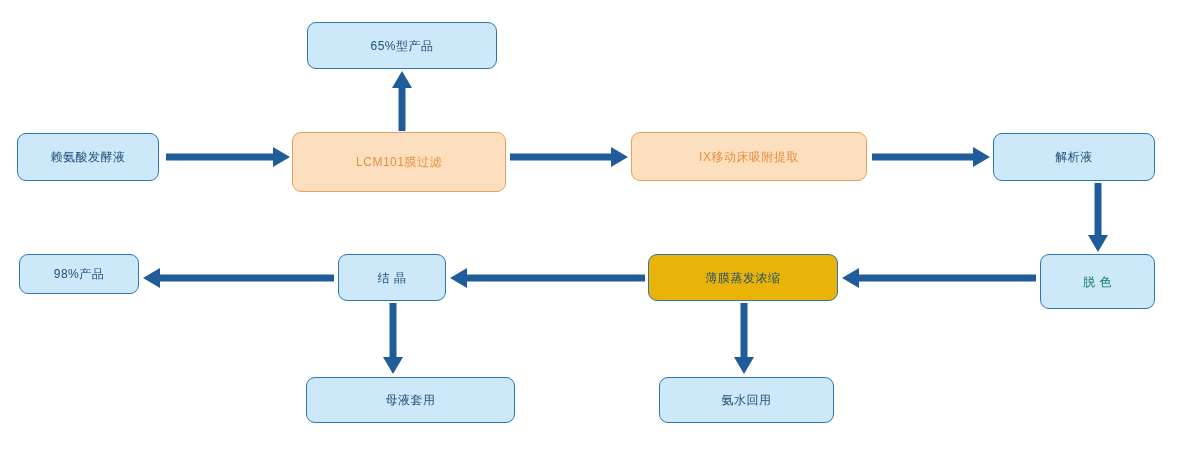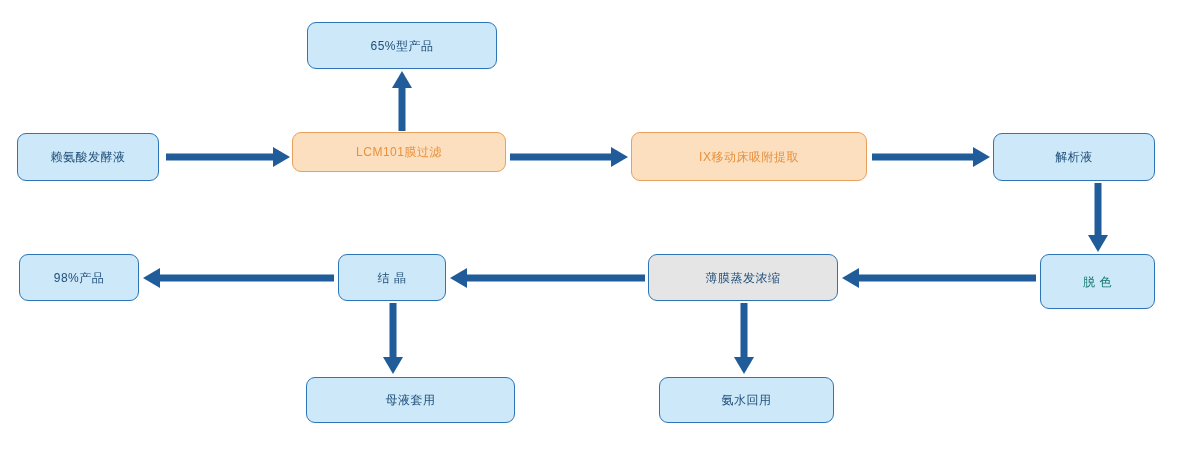--- a/index.html
+++ b/index.html
@@ -92,44 +92,44 @@
       </g>
       <g>
         <rect x="159" y="274.5" width="175" height="7" fill="#1F5C99"></rect>
         <polygon points="143,278 160,268 160,288" fill="#1F5C99"></polygon>
       </g>
     </svg>
   <div id="nodes-layer">
       <div class="node" style="left: 17px; top: 133px; width: 142px; height: 48px; background: rgb(204, 232, 249); border-color: rgb(46, 117, 182); color: rgb(31, 78, 121);">
         <span class="label">赖氨酸发酵液</span>
       </div>
-      <div class="node process" style="left: 292px; top: 132px; width: 214px; height: 40px; background: rgb(251, 223, 190); border-color: rgb(232, 160, 92); color: rgb(232, 145, 62);">
+      <div class="node process" style="left: 292px; top: 132px; width: 214px; height: 60px; background: rgb(251, 223, 190); border-color: rgb(232, 160, 92); color: rgb(232, 145, 62);">
         <span class="label">LCM101膜过滤</span>
       </div>
       <div class="node" style="left: 307px; top: 22px; width: 190px; height: 47px; background: rgb(204, 232, 249); border-color: rgb(46, 117, 182); color: rgb(31, 78, 121);">
         <span class="label">65%型产品</span>
       </div>
       <div class="node process" style="left: 631px; top: 132px; width: 236px; height: 49px; background: rgb(251, 223, 190); border-color: rgb(232, 160, 92); color: rgb(232, 145, 62);">
         <span class="label">IX移动床吸附提取</span>
       </div>
       <div class="node" style="left: 993px; top: 133px; width: 162px; height: 48px; background: rgb(204, 232, 249); border-color: rgb(46, 117, 182); color: rgb(31, 78, 121);">
         <span class="label">解析液</span>
       </div>
       <div class="node" style="left: 1040px; top: 254px; width: 115px; height: 55px; background: rgb(204, 232, 249); border-color: rgb(46, 117, 182); color: #0f766e;">
         <span class="label">脱 色</span>
       </div>
-      <div class="node" style="left: 648px; top: 254px; width: 190px; height: 47px; background: #e5e5e5; border-color: rgb(46, 117, 182); color: rgb(31, 78, 121);">
+      <div class="node" style="left: 648px; top: 254px; width: 190px; height: 47px; background: #eab308; border-color: rgb(46, 117, 182); color: rgb(31, 78, 121);">
         <span class="label">薄膜蒸发浓缩</span>
       </div>
       <div class="node" style="left: 659px; top: 377px; width: 175px; height: 46px; background: rgb(204, 232, 249); border-color: rgb(46, 117, 182); color: rgb(31, 78, 121); justify-content: center;">
         <span class="label">氨水回用</span>
       </div>
       <div class="node" style="left: 338px; top: 254px; width: 108px; height: 47px; background: rgb(204, 232, 249); border-color: rgb(46, 117, 182); color: rgb(31, 78, 121);">
         <span class="label">结 晶</span>
       </div>
       <div class="node" style="left: 306px; top: 377px; width: 209px; height: 46px; background: rgb(204, 232, 249); border-color: rgb(46, 117, 182); color: rgb(31, 78, 121);">
         <span class="label">母液套用</span>
       </div>
-      <div class="node" style="left: 19px; top: 254px; width: 120px; height: 47px; background: rgb(204, 232, 249); border-color: rgb(46, 117, 182); color: rgb(31, 78, 121);">
+      <div class="node" style="left: 19px; top: 254px; width: 120px; height: 40px; background: rgb(204, 232, 249); border-color: rgb(46, 117, 182); color: rgb(31, 78, 121);">
         <span class="label">98%产品</span>
       </div>
     </div>
 </div>
 
 </body></html>

